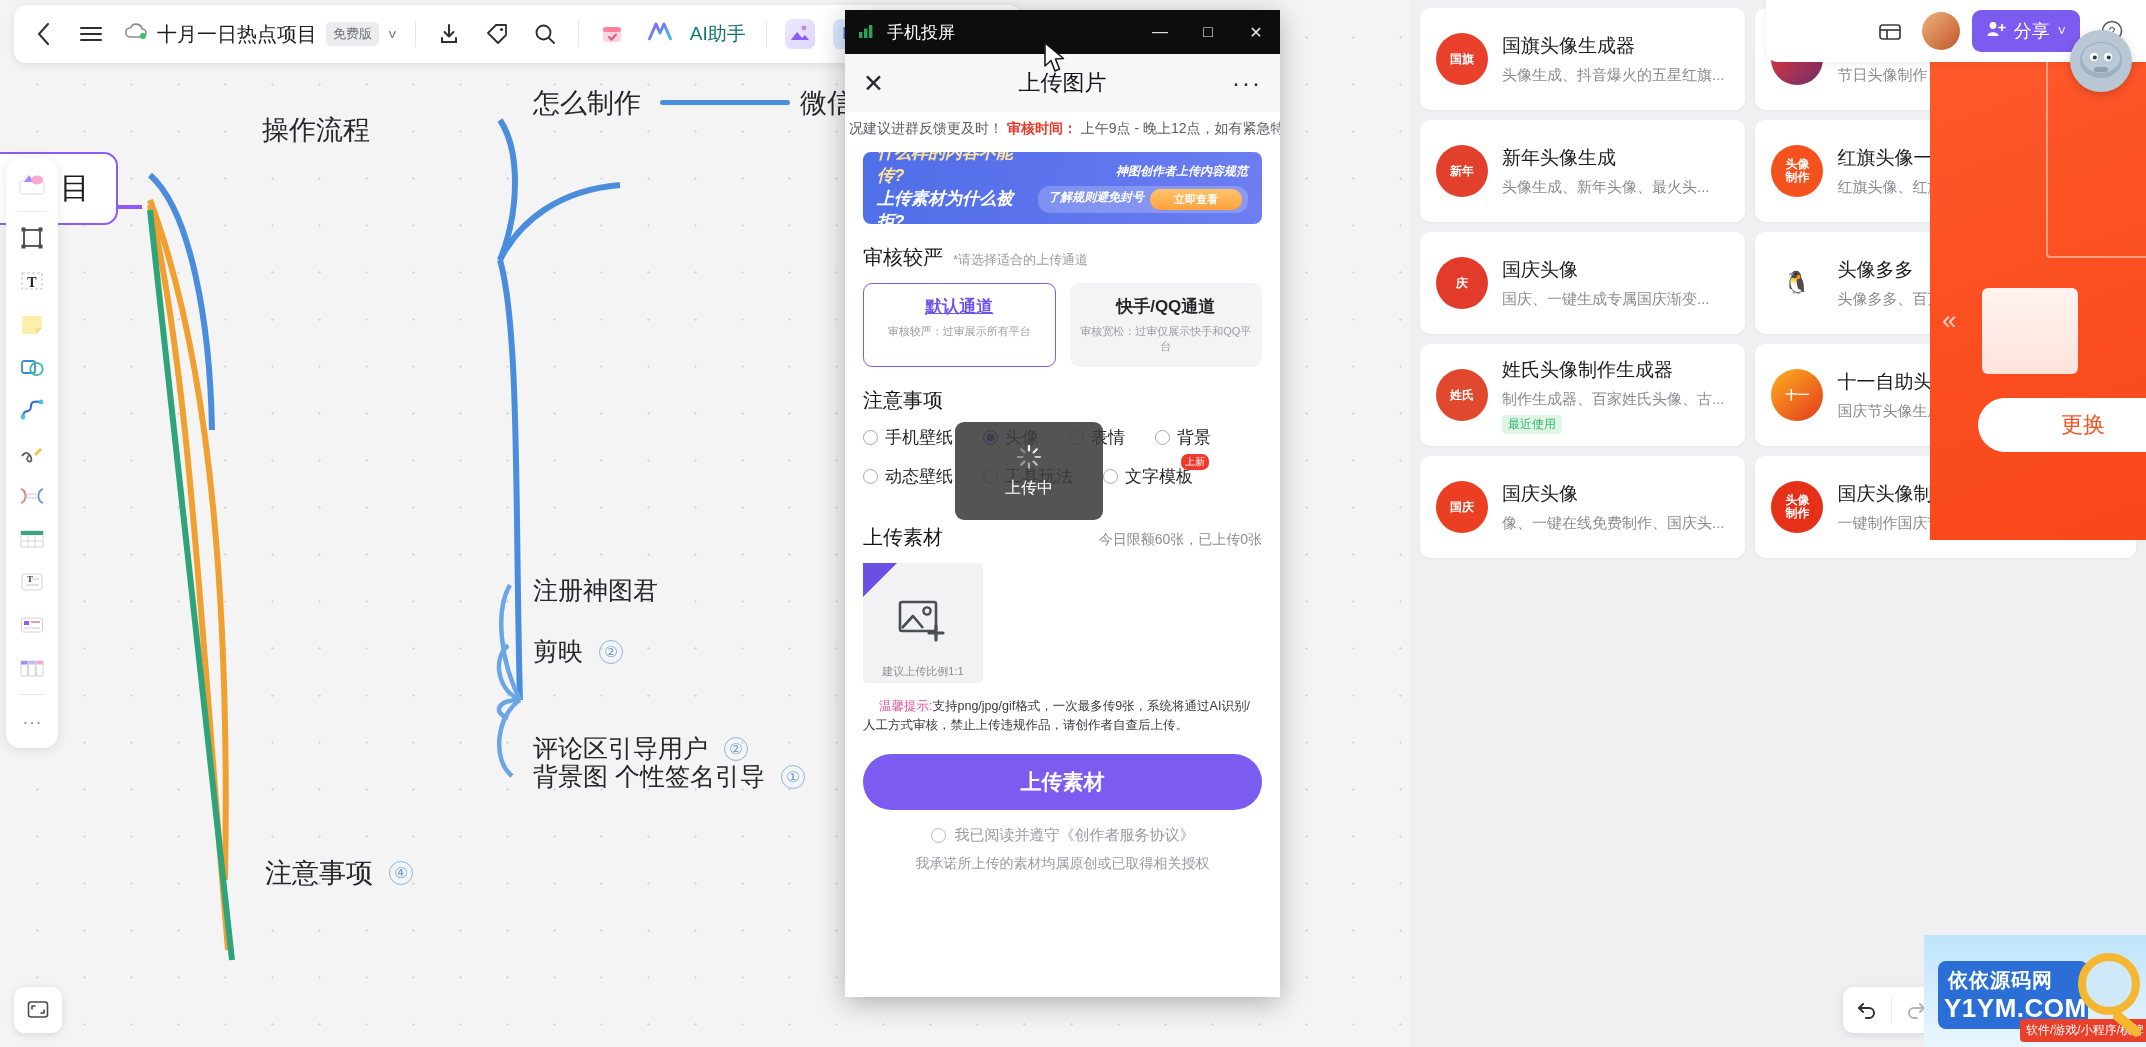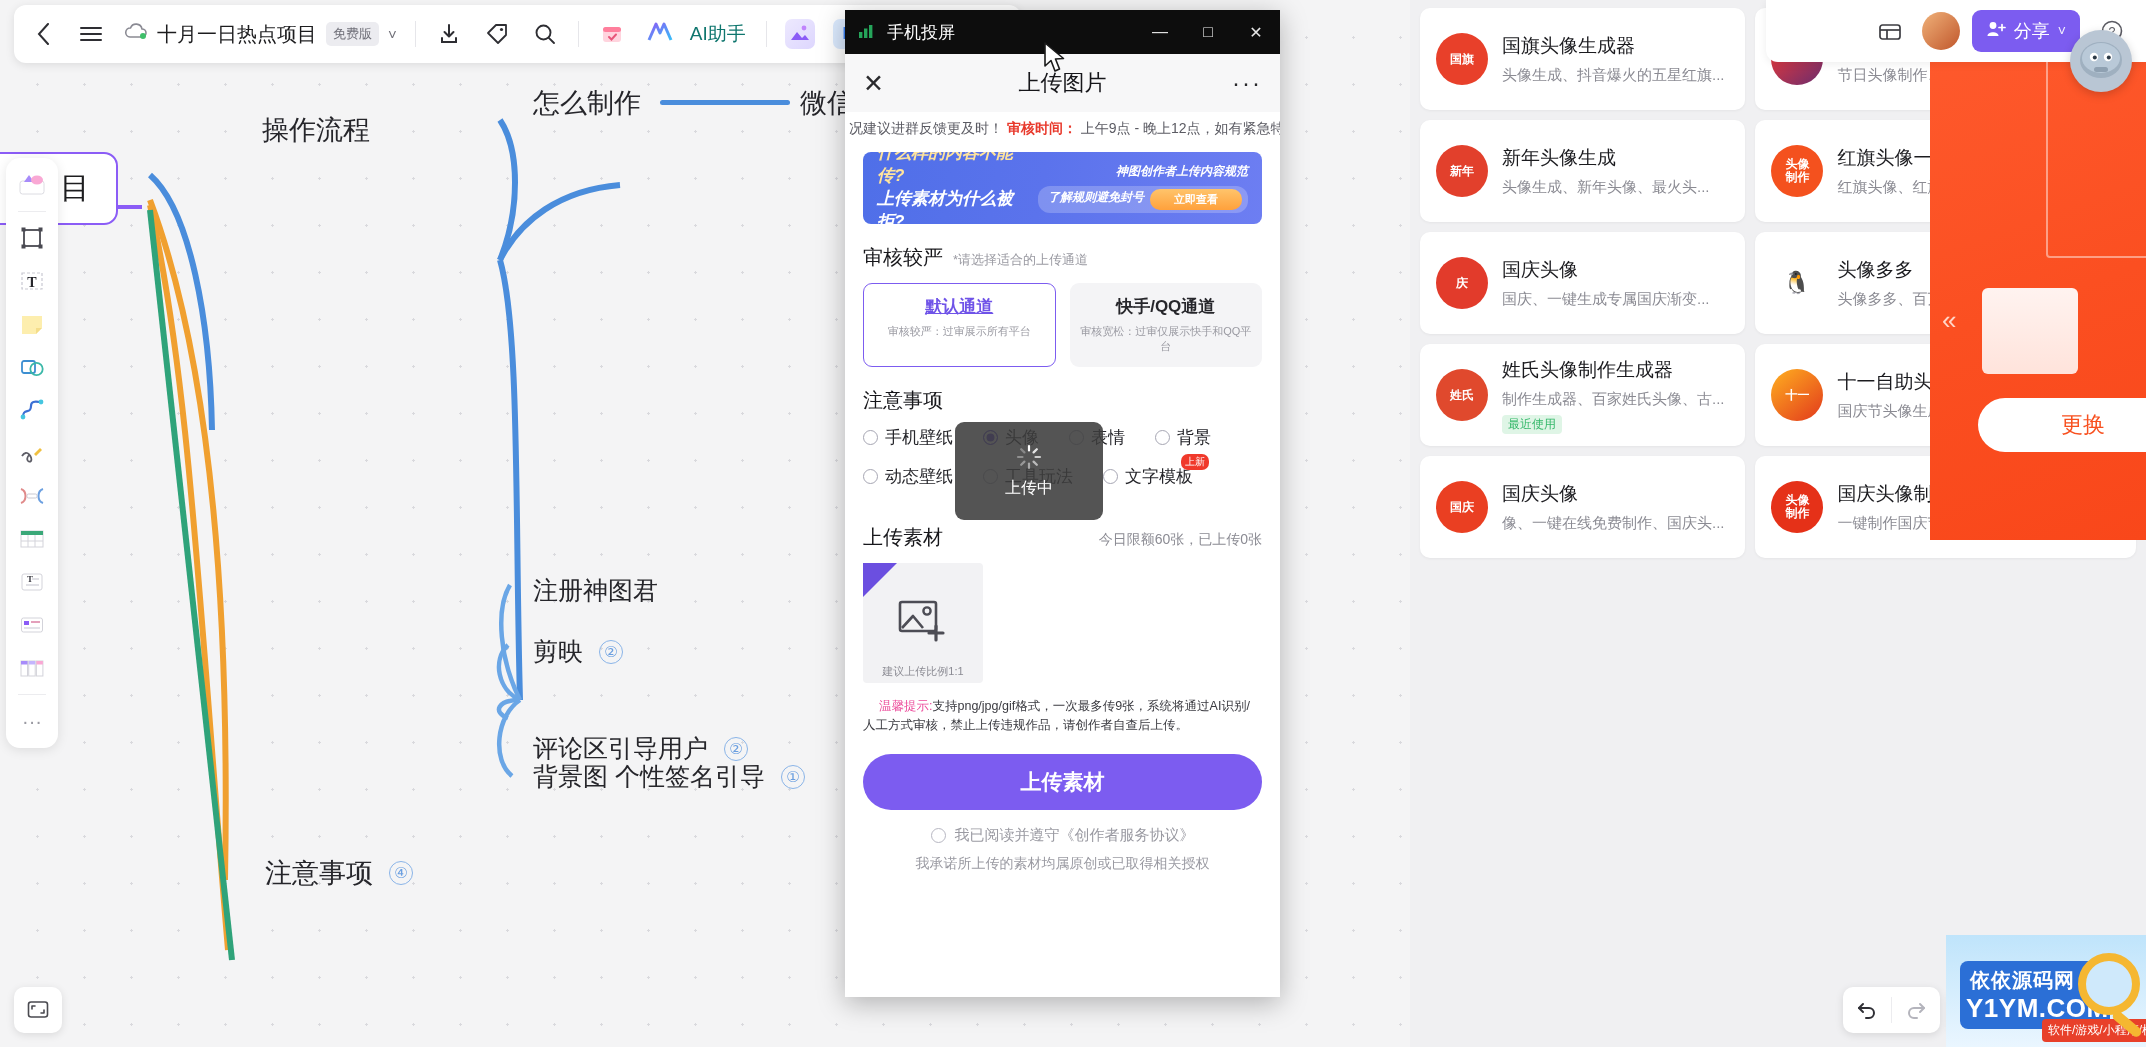--- a/index.html
+++ b/index.html
@@ -164,21 +164,21 @@
 
   
   .blcorner {
     position:absolute; left:14px; bottom:14px; width:48px; height:46px;
     background:#fff; border-radius:10px; box-shadow:0 2px 8px rgba(0,0,0,.11);
     display:flex; align-items:center; justify-content:center; color:#4a4a50; font-size:19px; z-index:40;
   }
 
   
   .watermark {
-    position: absolute; right: 0; bottom: 0; width: 200px; height: 112px; z-index: 70;
+    position: absolute; right: 0; bottom: 0; width: 222px; height: 112px; z-index: 70;
     background: linear-gradient(#bfe4fb, #eaf6ff); overflow: hidden;
   }
   .wm-blue { position:absolute; left:14px; top:26px; width:150px; height:68px; background:#2b6fd6; border-radius:8px; }
   .wm-t1 { position:absolute; left:24px; top:32px; color:#fff; font-size:20px; font-weight:bold; letter-spacing:1px; }
   .wm-t2 { position:absolute; left:20px; top:58px; color:#fff; font-size:26px; font-weight:bold; letter-spacing:.5px; }
   .wm-red { position:absolute; left:96px; top:84px; background:#e8402a; color:#fff; font-size:12px; padding:3px 6px; border-radius:4px; white-space:nowrap;}
   .wm-circ { position:absolute; right:6px; top:18px; width:62px; height:62px; border-radius:50%; border:8px solid #f5b731; background:#cfe9fb; }
   .wm-stick { position:absolute; right:2px; bottom:18px; width:34px; height:10px; background:#f5b731; transform:rotate(40deg); border-radius:5px;}
 
   

